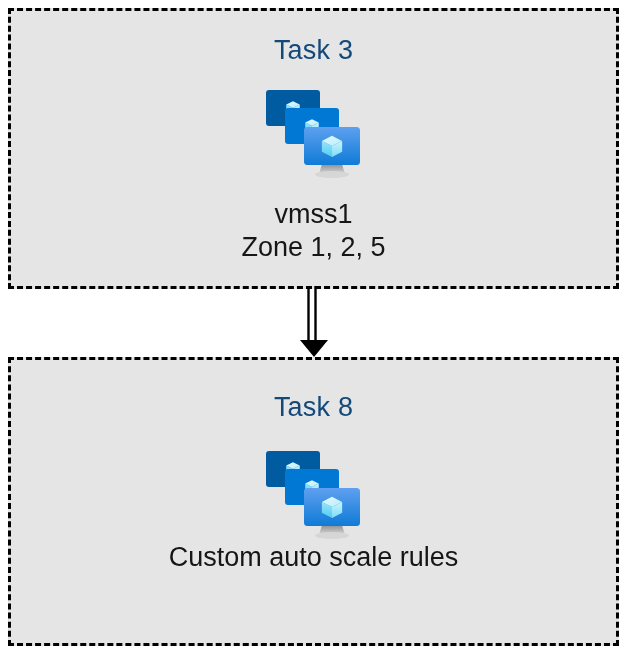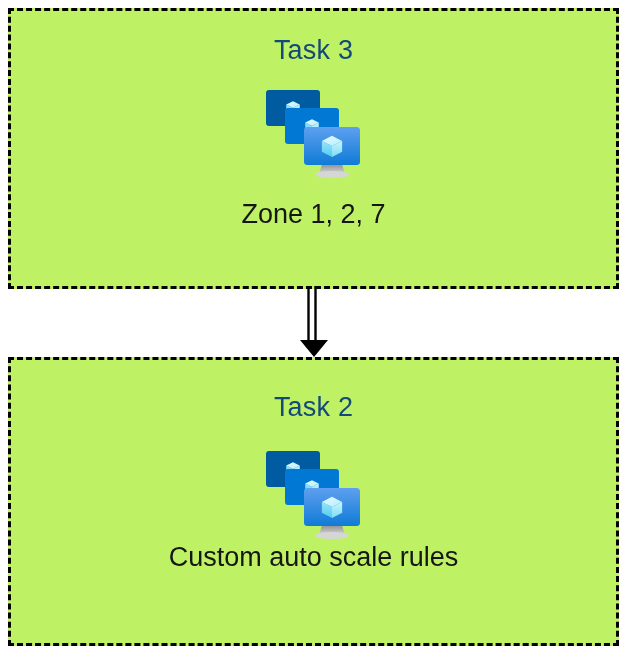--- a/index.html
+++ b/index.html
@@ -19,21 +19,21 @@
   #diagram-canvas {
     position: absolute;
     inset: 0;
     width: 628px;
     height: 654px;
   }
 
   
   .task-box {
     position: absolute;
-    background: #bef264;
+    background: #e5e5e5;
     border: 3px dashed #000000;
     box-sizing: border-box;
     display: flex;
     flex-direction: column;
     align-items: center;
   }
 
   #task-box-top {
     left: 8px;
     top: 8px;
@@ -159,35 +159,36 @@
           <g transform="translate(70,60) scale(0.78)">
             <polygon points="0,-13 13,-6.5 0,0 -13,-6.5" fill="url(#cubeTopA)"></polygon>
             <polygon points="-13,-6.5 0,0 0,14 -13,7.5" fill="url(#cubeLeftA)"></polygon>
             <polygon points="13,-6.5 0,0 0,14 13,7.5" fill="url(#cubeRightA)"></polygon>
           </g>
         </g>
       </svg>
     </div>
 
     <div class="task-caption">
-      <span class="caption-line">Zone 1, 2, 7</span>
+      <span class="caption-line">vmss1</span>
+      <span class="caption-line">Zone 1, 2, 5</span>
     </div>
   </div>
 
   <div id="flow-arrow">
     <svg viewBox="0 0 36 72" xmlns="http://www.w3.org/2000/svg">
       <line x1="12.5" y1="0" x2="12.5" y2="56" stroke="#000000" stroke-width="2.4"></line>
       <line x1="19.5" y1="0" x2="19.5" y2="56" stroke="#000000" stroke-width="2.4"></line>
       <polygon points="4,54 32,54 18,71" fill="#000000"></polygon>
     </svg>
   </div>
 
   <div class="task-box" id="task-box-bottom">
 
-    <div class="task-title">Task 2</div>
+    <div class="task-title">Task 8</div>
 
     <div class="vmss-icon">
       <svg viewBox="0 0 104 94" xmlns="http://www.w3.org/2000/svg">
         <defs>
           <linearGradient id="frontScreenB" x1="0" y1="0" x2="0" y2="1">
             <stop offset="0" stop-color="#5ea0ef"></stop>
             <stop offset="1" stop-color="#0f7bd6"></stop>
           </linearGradient>
           <linearGradient id="standB" x1="0" y1="0" x2="0" y2="1">
             <stop offset="0" stop-color="#8e8e8e"></stop>

